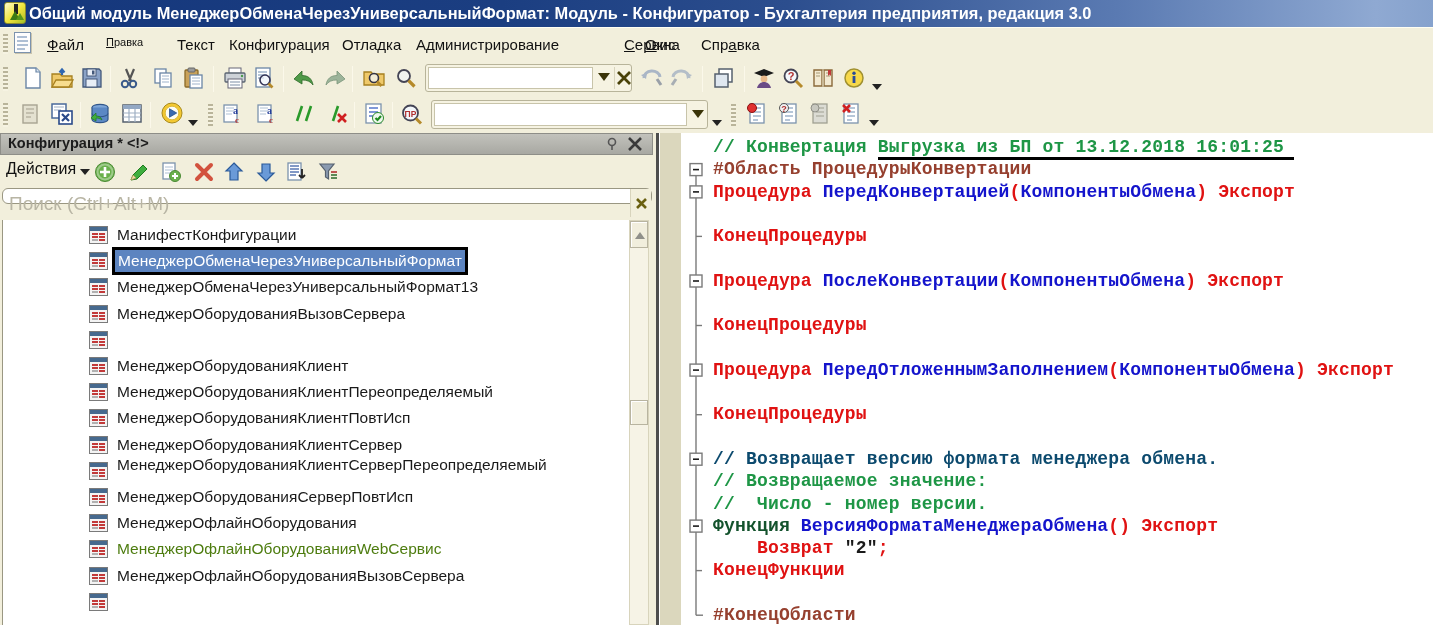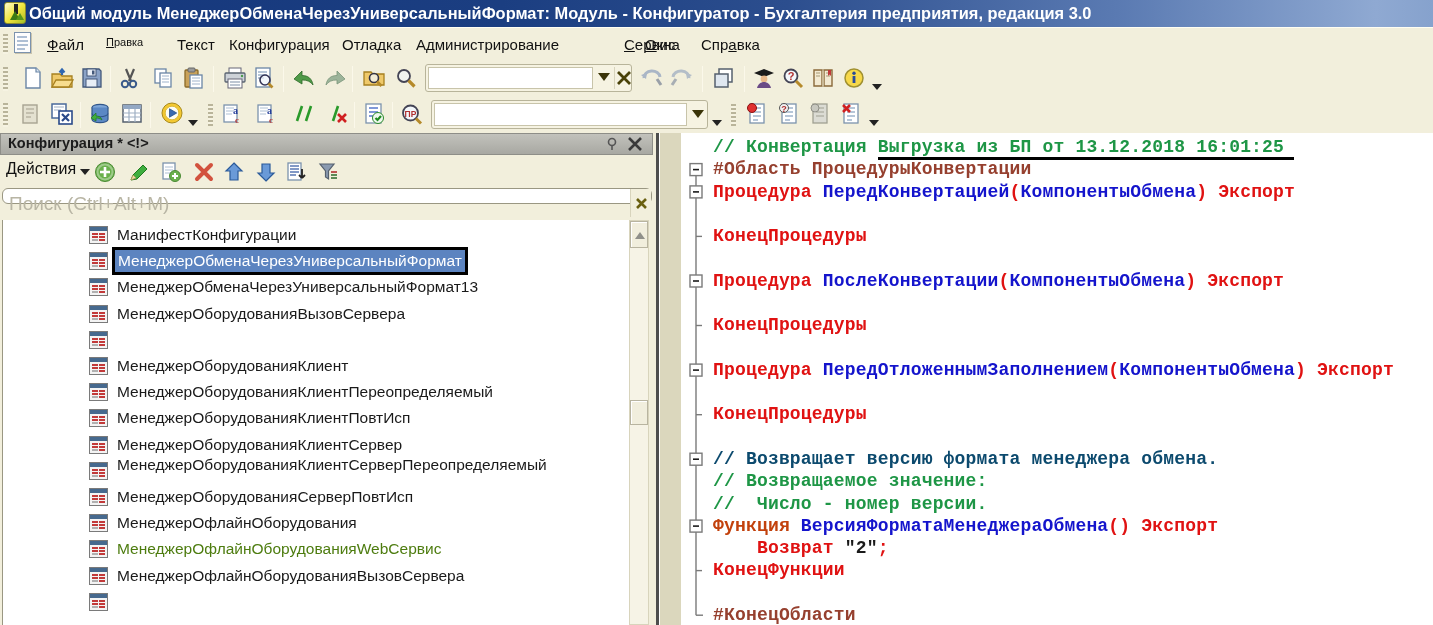--- a/index.html
+++ b/index.html
@@ -597,21 +597,21 @@
 
 <i style="color:#e01212">КонецПроцедуры</i>
 
 <i style="color:#e01212">Процедура </i><i style="color:#1414cc">ПередОтложеннымЗаполнением</i><i style="color:#e01212">(</i><i style="color:#1414cc">КомпонентыОбмена</i><i style="color:#e01212">) Экспорт</i>
 
 <i style="color:#e01212">КонецПроцедуры</i>
 
 <i style="color:#0c4a6e">// Возвращает версию формата менеджера обмена.</i>
 <i style="color:#1e9646">// Возвращаемое значение:</i>
 <i style="color:#1e9646">//  Число - номер версии.</i>
-<i style="color:#c2410c">Функция </i><i style="color:#1414cc">ВерсияФорматаМенеджераОбмена</i><i style="color:#e01212">() Экспорт</i>
+<i style="color:#14532d">Функция </i><i style="color:#1414cc">ВерсияФорматаМенеджераОбмена</i><i style="color:#e01212">() Экспорт</i>
     <i style="color:#e01212">Возврат </i><i style="color:#1a1a1a">"2"</i><i style="color:#e01212">;</i>
 <i style="color:#e01212">КонецФункции</i>
 
 <i style="color:#96402f">#КонецОбласти</i></pre>
     <svg class="abs" width="50" height="492" viewBox="0 0 50 492" style="left:0;top:0;">
       <path d="M37 36.6 V 482.2" stroke="#7a7a7a" stroke-width="1.4" fill="none"></path>
       <rect x="31" y="30.6" width="12" height="12" fill="#fff" stroke="#7a7a7a" stroke-width="1.4"></rect>
       <path d="M34 36.6 h6" stroke="#1a1a1a" stroke-width="1.6"></path>
       <rect x="31" y="52.9" width="12" height="12" fill="#fff" stroke="#7a7a7a" stroke-width="1.4"></rect>
       <path d="M34 58.9 h6" stroke="#1a1a1a" stroke-width="1.6"></path>

